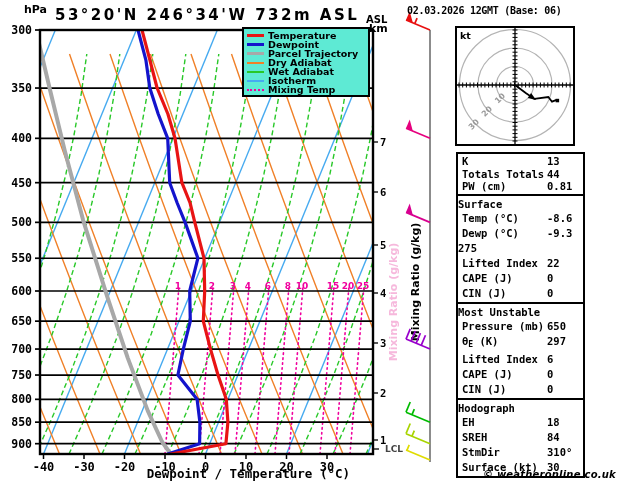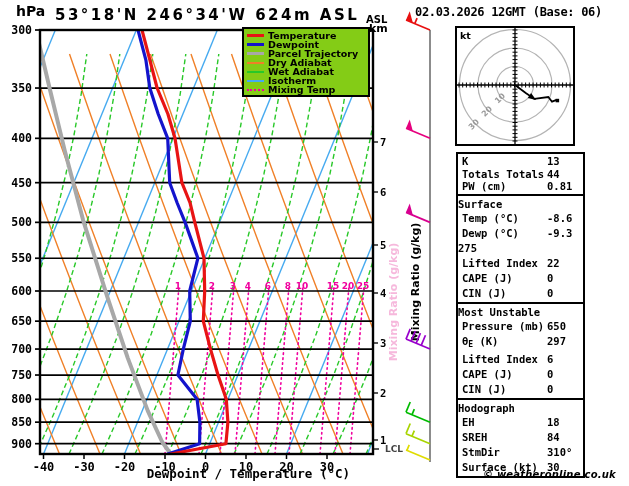--- a/index.html
+++ b/index.html
@@ -2,29 +2,29 @@
 <html><head>
 <meta charset="utf-8">
 <style>
   html,body{margin:0;padding:0;background:#fff;}
   #app{position:relative;width:629px;height:486px;background:#fff;overflow:hidden;
        font-family:"DejaVu Sans", sans-serif;}
   #skewt-svg{position:absolute;left:0;top:0;}
   .abs{position:absolute;white-space:nowrap;}
   .b{font-weight:bold;color:#000;}
   .mono{font-family:"DejaVu Sans Mono", monospace;}
-  #hpa-label{left:16px;top:3px;font-size:14px;}
+  #hpa-label{left:24px;top:3px;font-size:11px;}
   #station-title{left:55px;top:6px;font-size:15px;letter-spacing:2.5px;}
   #km-label{left:369px;top:2px;font-size:11px;margin-top:20px;}
   #asl-label{left:366px;top:14px;font-size:10px;}
-  #datetime-label{left:407px;top:5px;font-size:12px;letter-spacing:-0.3px;margin-left:8px;}
+  #datetime-label{left:407px;top:5px;font-size:10px;letter-spacing:-0.3px;}
   #xaxis-label{left:60px;top:466px;width:290px;text-align:right;font-size:12.5px;}
   #copyright{left:483px;top:469px;font-size:10px;letter-spacing:0.2px;font-style:italic;}
   
-  #legend{left:242px;top:27px;width:128px;background:#84cc16;border:2px solid #000;
+  #legend{left:242px;top:27px;width:128px;background:#5eead4;border:2px solid #000;
           padding:2px 0 1px 3px;box-sizing:border-box;}
   .lg-row{display:flex;align-items:center;height:9px;}
   .lg-swatch{width:17px;flex:0 0 17px;margin-right:4px;}
   .lg-label{font-size:9.5px;font-weight:bold;line-height:9px;}
   
   #datatable{left:456px;top:152px;width:129px;border:2px solid #000;background:#fff;
              box-sizing:border-box;font-family:"DejaVu Sans Mono", monospace;
              font-size:10.5px;font-weight:bold;color:#000;}
   .tbl-section{border-top:2px solid #000;padding:1px 0;}
   .tbl-section:first-child{border-top:none;}
@@ -318,21 +318,21 @@
         <text x="484.841" y="117.15899999999999" fill="#999" font-size="8px" font-weight="bold" font-family="DejaVu Sans, sans-serif" transform="rotate(-45 484.841 117.15899999999999)">20</text>
         <text x="471.7615" y="130.2385" fill="#999" font-size="8px" font-weight="bold" font-family="DejaVu Sans, sans-serif" transform="rotate(-45 471.7615 130.2385)">30</text>
         <text x="460" y="39" fill="#000" font-size="9.5px" font-weight="bold" font-family="DejaVu Sans, sans-serif">kt</text>
         <polyline points="515.0,85.0 526.1,93.3 534.4,98.9 548.3,97.0 552.0,101.7 556.6,99.8" fill="none" stroke="#000" stroke-width="1.8"></polyline>
         <polygon points="536.0891005886756,99.98440039245047 527.7685976452972,98.04294970566214 531.0967988226487,93.05064793963508" fill="#000"></polygon>
         <rect x="555.625" y="98.8" width="3.5" height="3.5" fill="#000"></rect>
       </g>
     </svg>
 
   <div id="hpa-label" class="abs b">hPa</div>
-  <div id="station-title" class="abs b">53°18'N 246°34'W 624m ASL</div>
+  <div id="station-title" class="abs b">53°20'N 246°34'W 732m ASL</div>
   <div id="km-label" class="abs b">km</div>
   <div id="asl-label" class="abs b">ASL</div>
   <div id="datetime-label" class="abs b mono">02.03.2026 12GMT (Base: 06)</div>
   <div id="xaxis-label" class="abs b mono">Dewpoint / Temperature (°C)</div>
   <div id="legend" class="abs">
       <div class="lg-row">
         <span class="lg-swatch" style="border-top: 3.5px solid rgb(232, 20, 20);"></span>
         <span class="lg-label">Temperature</span>
       </div>
       <div class="lg-row">

